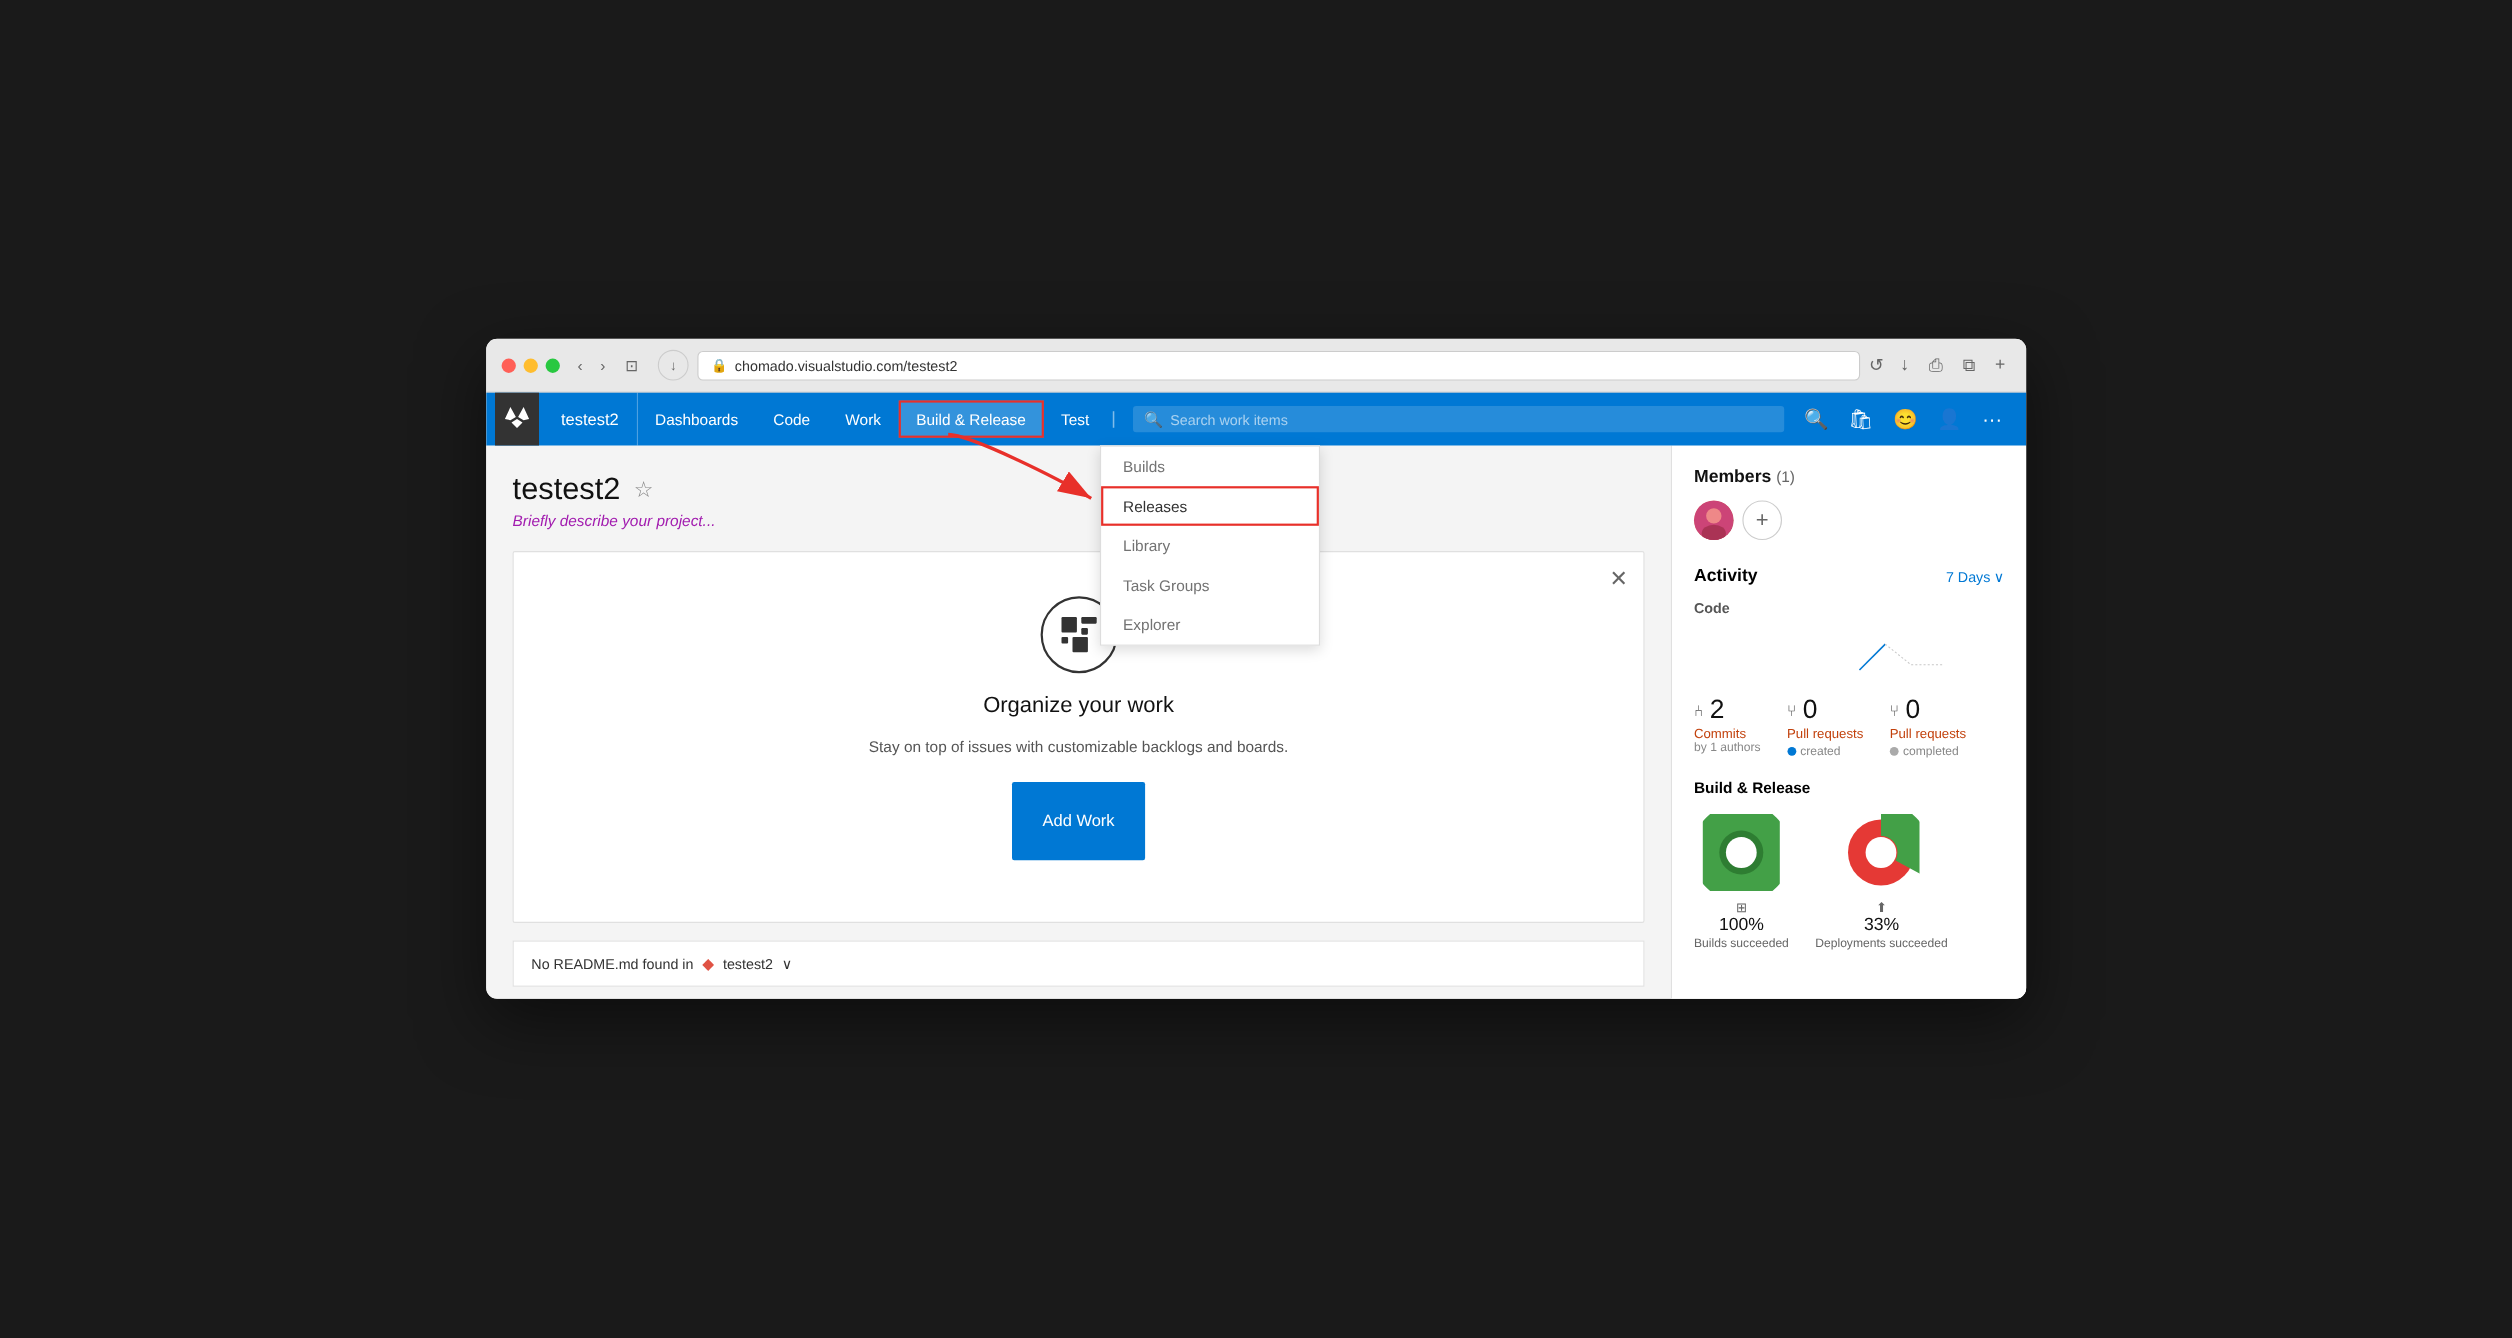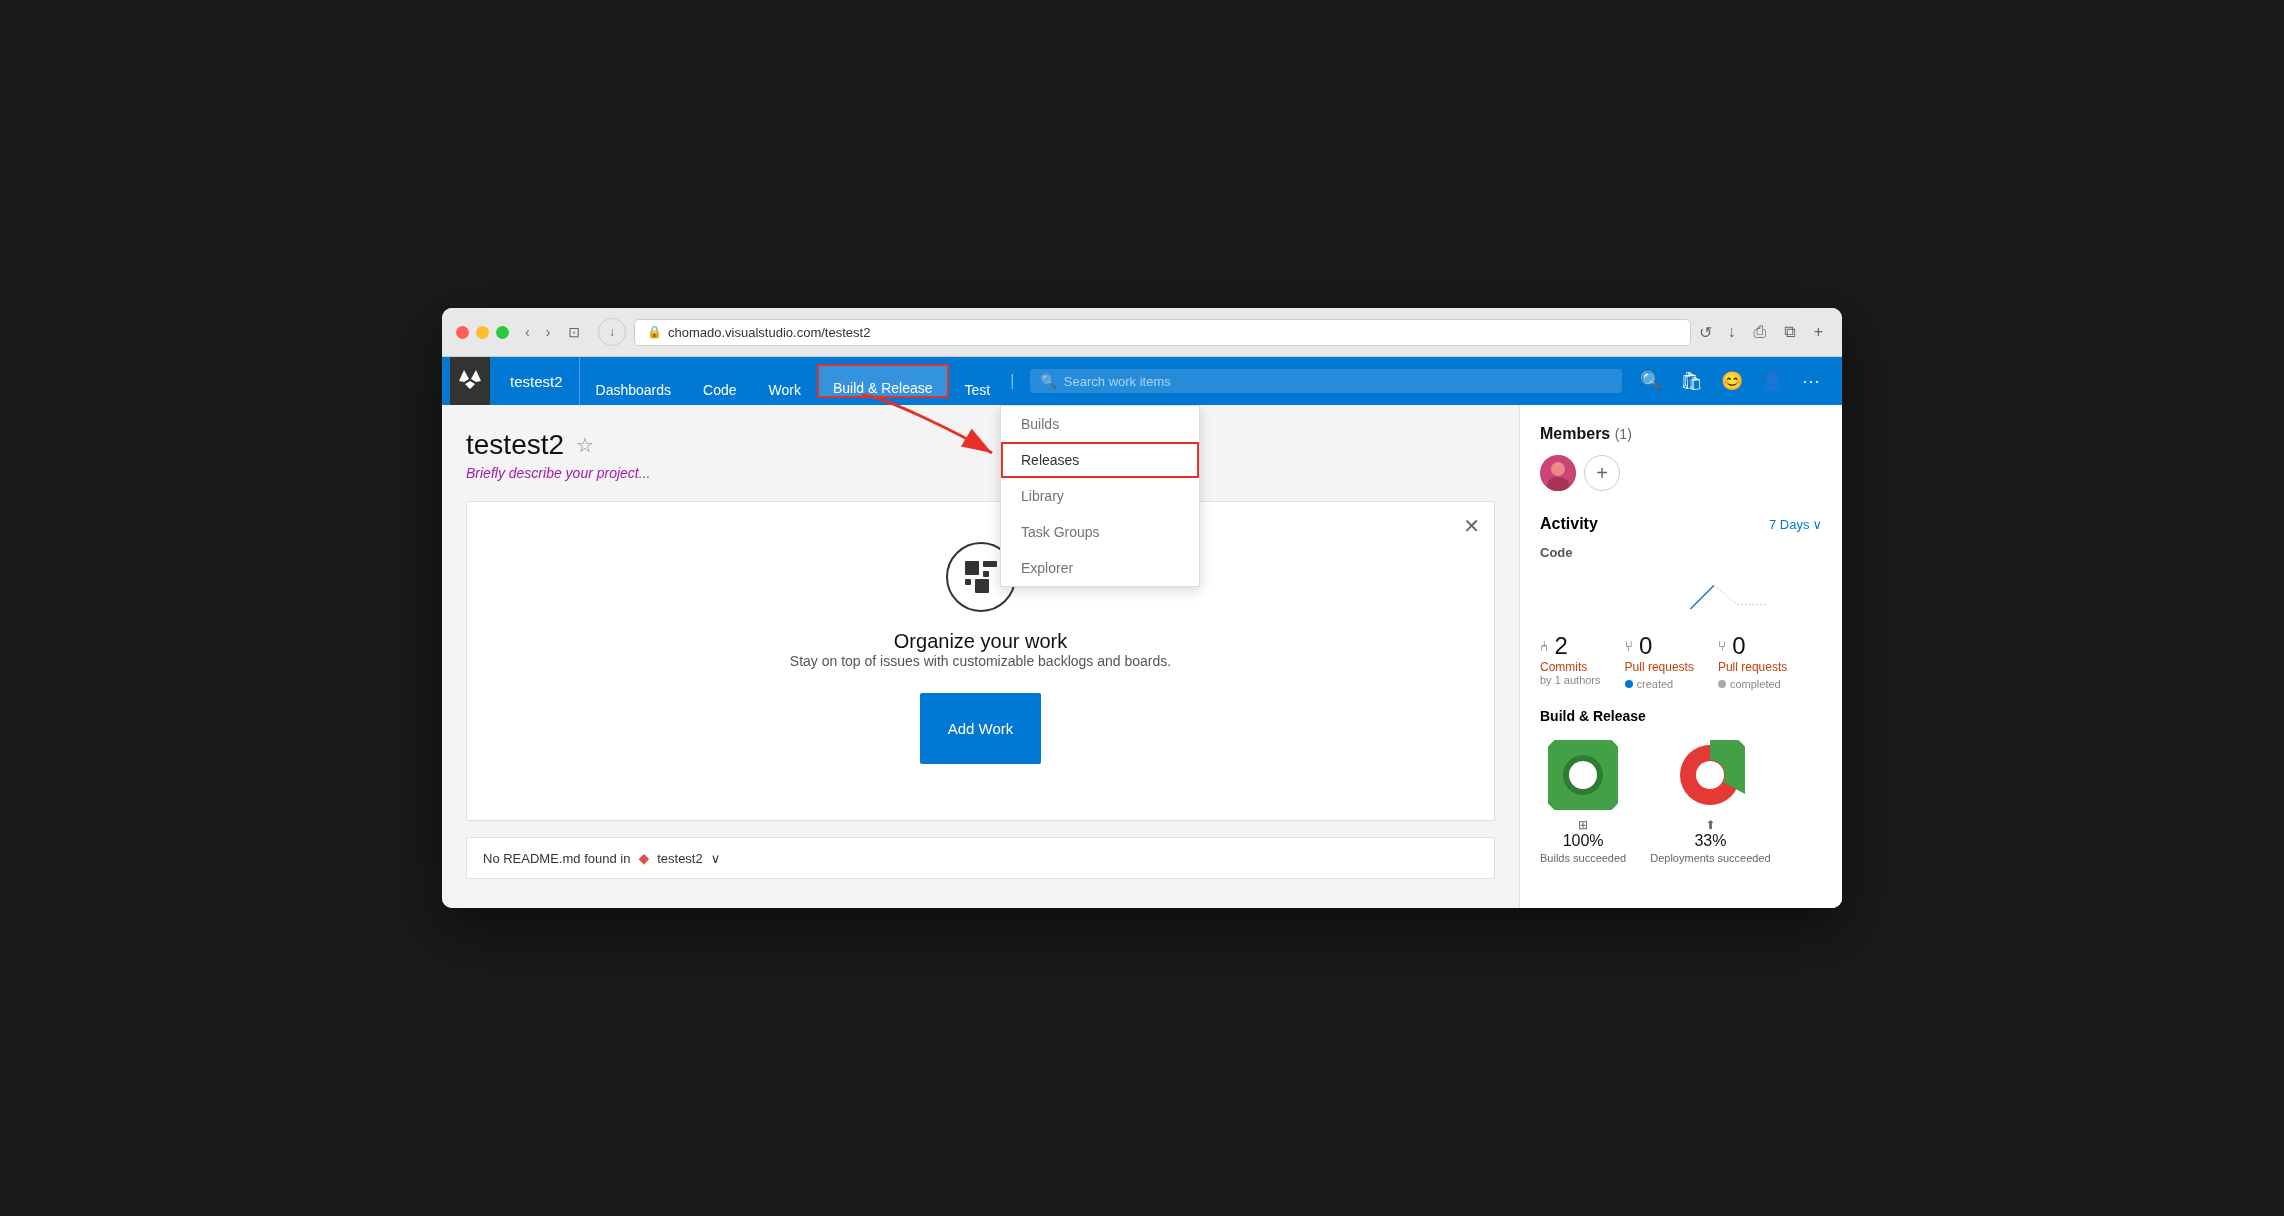--- a/index.html
+++ b/index.html
@@ -124,21 +124,21 @@
       display: flex;
       align-items: center;
       height: 48px;
     }
     .nav-item {
       color: #fff;
       font-size: 14px;
       padding: 0 16px;
       height: 34px;
       display: flex;
-      align-items: flex-end;
+      align-items: center;
       cursor: pointer;
       white-space: nowrap;
     }
     .nav-item.highlighted {
       background: rgba(255,255,255,0.2);
       border: 2px solid #e8302a;
       padding: 0 14px;
     }
     .nav-divider {
       color: rgba(255,255,255,0.5);
@@ -274,21 +274,21 @@
       margin: 0 auto 18px;
     }
     .card-icon svg {
       width: 36px;
       height: 36px;
     }
     .card-title {
       font-size: 20px;
       font-weight: 500;
       color: #111;
-      margin-bottom: 0;
+      margin-bottom: 18px;
     }
     .card-subtitle {
       font-size: 14px;
       color: #555;
       margin-bottom: 24px;
     }
     .add-work-btn {
       background: #0078d4;
       color: #fff;
       border: none;

